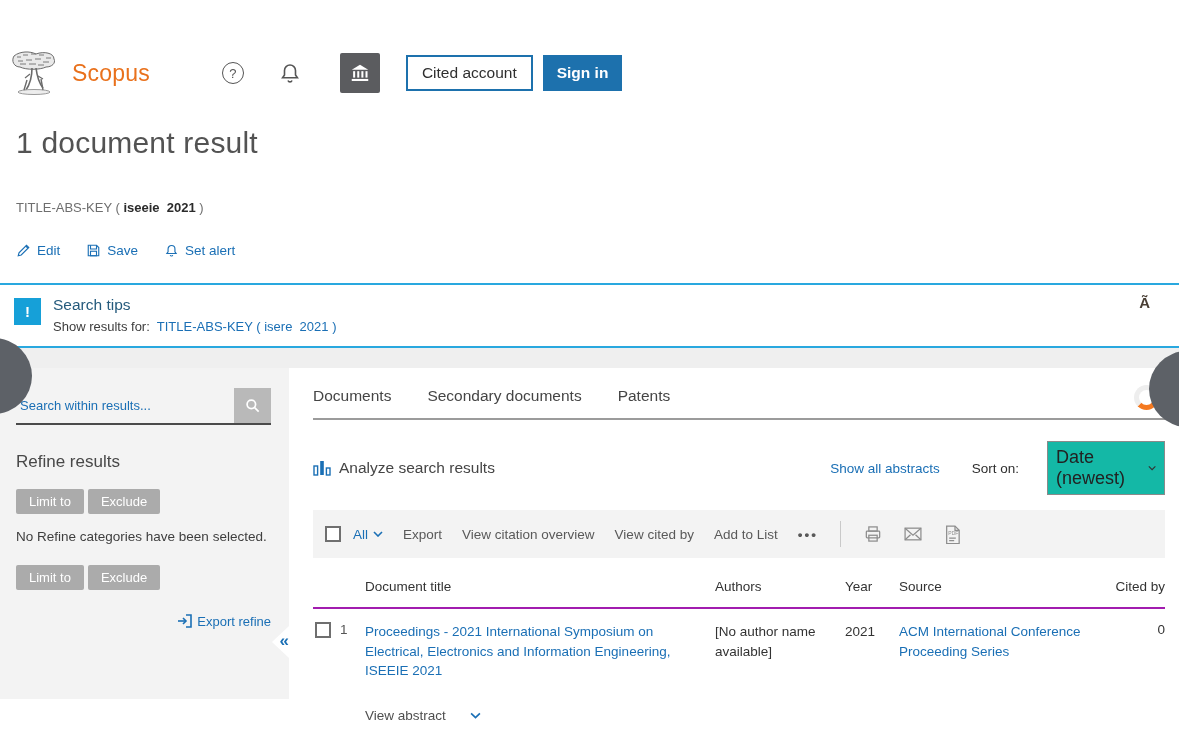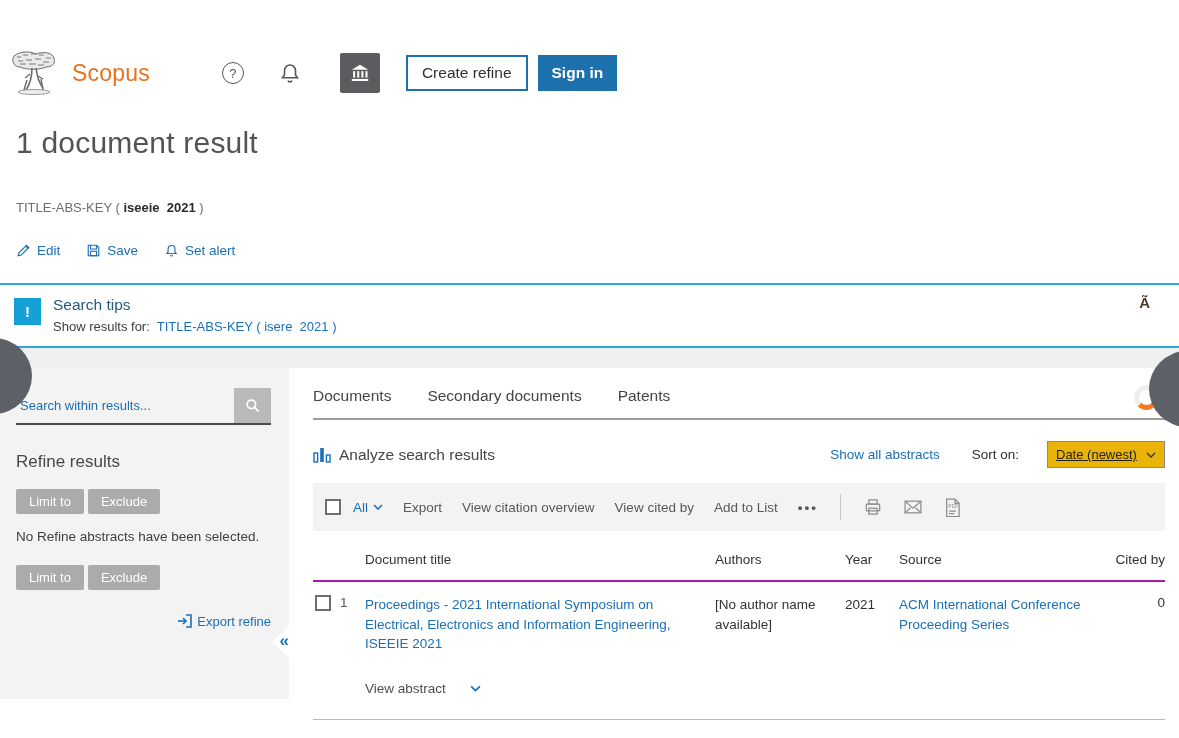--- a/index.html
+++ b/index.html
@@ -73,23 +73,23 @@
   .tabs { display:flex; gap:36px; font-size:15.5px; color:#454545; border-bottom:2px solid #9b9b9b;
      padding-bottom:13px; position:relative; }
   .tab { cursor:pointer; }
   .spinner { position:absolute; right:6px; top:-2px; width:25px; height:25px; border-radius:50%;
      border:5px solid #eeeeee; border-bottom-color:#f47920; border-right-color:#f47920; background:#fff; }
 
   .analyze-row { display:flex; align-items:center; margin-top:21px; }
   .analyze { display:flex; align-items:center; gap:8px; font-size:15.5px; color:#454545; cursor:pointer; }
   .right-tools { margin-left:auto; display:flex; align-items:center; gap:26px; font-size:13.5px; }
   .sort-label { color:#2f2f2f; margin-left:6px; }
-  .select { border:1px solid #8a8a8a; background:#eab308; font-size:13px; color:#222;
+  .select { border:1px solid #8a8a8a; background:#14b8a6; font-size:18px; color:#222;
      padding:5px 8px; width:118px; display:flex; align-items:center; justify-content:space-between;
-     cursor:pointer; margin-left:2px;text-decoration:underline; }
+     cursor:pointer; margin-left:2px; }
 
   .toolbar { margin-top:15px; background:#f3f3f3; padding:11px 12px; display:flex; align-items:center;
      gap:20px; font-size:13.5px; color:#595959; }
   .checkbox { width:16px; height:16px; background:#fff; border:2px solid #6f6f6f; display:inline-block; cursor:pointer; }
   .all-sel { display:flex; align-items:center; gap:5px; color:#1a6fb5; cursor:pointer; }
   .tb-item { cursor:pointer; }
   .tb-more { letter-spacing:2px; font-weight:bold; cursor:pointer; }
   .tb-div { width:1px; height:26px; background:#c9c9c9; margin:0 2px; }
   .tb-icon { color:#8d8d8d; cursor:pointer; display:flex; }
 
@@ -137,21 +137,21 @@
         <svg width="22" height="22" viewBox="0 0 24 24" fill="#fff">
           <polygon points="12,3 3,8.5 21,8.5"></polygon>
           <rect x="4.5" y="10" width="2.2" height="7"></rect>
           <rect x="9" y="10" width="2.2" height="7"></rect>
           <rect x="13.5" y="10" width="2.2" height="7"></rect>
           <rect x="18" y="10" width="2.2" height="7"></rect>
           <rect x="3" y="18.5" width="18" height="2.2"></rect>
         </svg>
       </span>
     </div>
-    <button class="btn-outline">Create refine</button>
+    <button class="btn-outline">Cited account</button>
     <button class="btn-solid">Sign in</button>
   </div>
 
   <div class="h1">1 document result</div>
 
   <div class="query-line"><span>TITLE-ABS-KEY ( </span><b>iseeie  2021</b><span> )</span></div>
 
   <div class="action-row">
     <span class="action">
       <svg width="15" height="15" viewBox="0 0 20 20" fill="none" stroke="#1a6fb5" stroke-width="1.5">
@@ -204,21 +204,21 @@
         </button>
       </div>
 
       <div class="refine-title">Refine results</div>
 
       <div class="pill-row">
         <button class="pill">Limit to</button>
         <button class="pill">Exclude</button>
       </div>
 
-      <div class="empty-msg">No Refine abstracts have been selected.</div>
+      <div class="empty-msg">No Refine categories have been selected.</div>
 
       <div class="pill-row" style="margin-top:21px;">
         <button class="pill">Limit to</button>
         <button class="pill">Exclude</button>
       </div>
 
       <div class="export-refine">
         <svg width="16" height="16" viewBox="0 0 16 16" fill="none" stroke="#1a6fb5" stroke-width="1.6">
             <path d="M9 2h5v12H9"></path>
             <path d="M1 8h8"></path>

